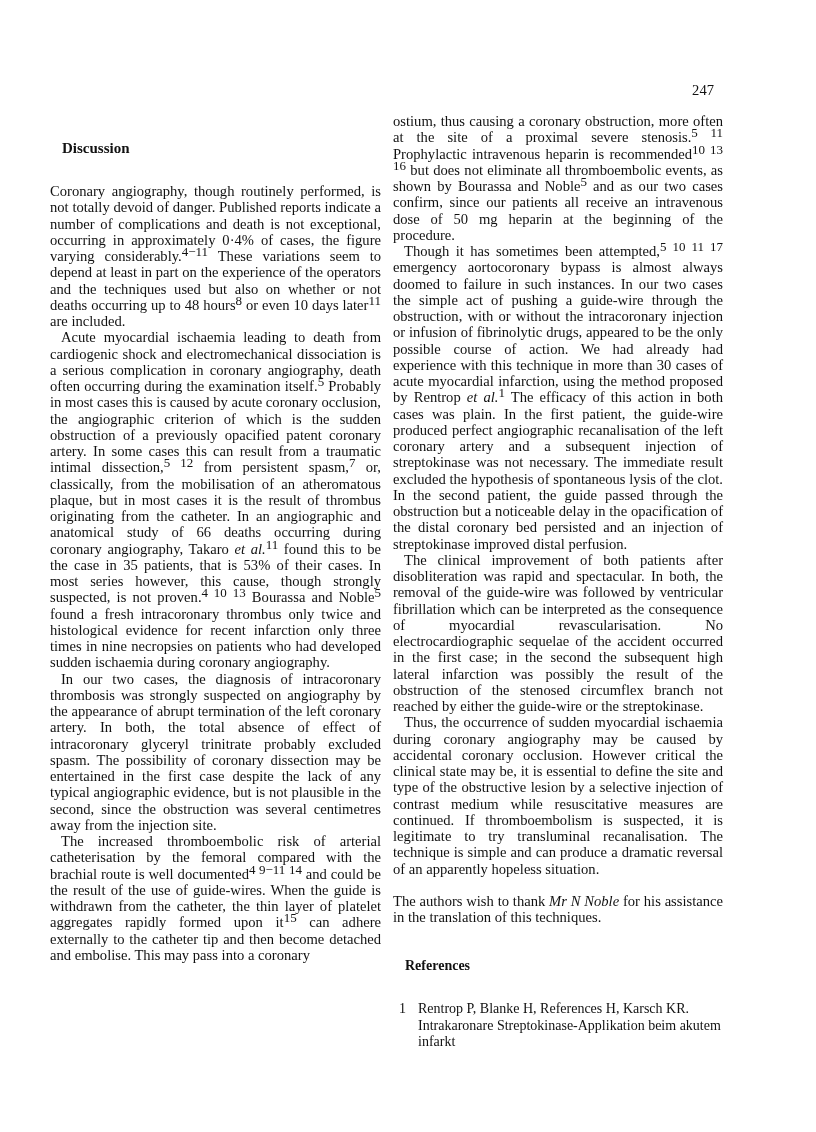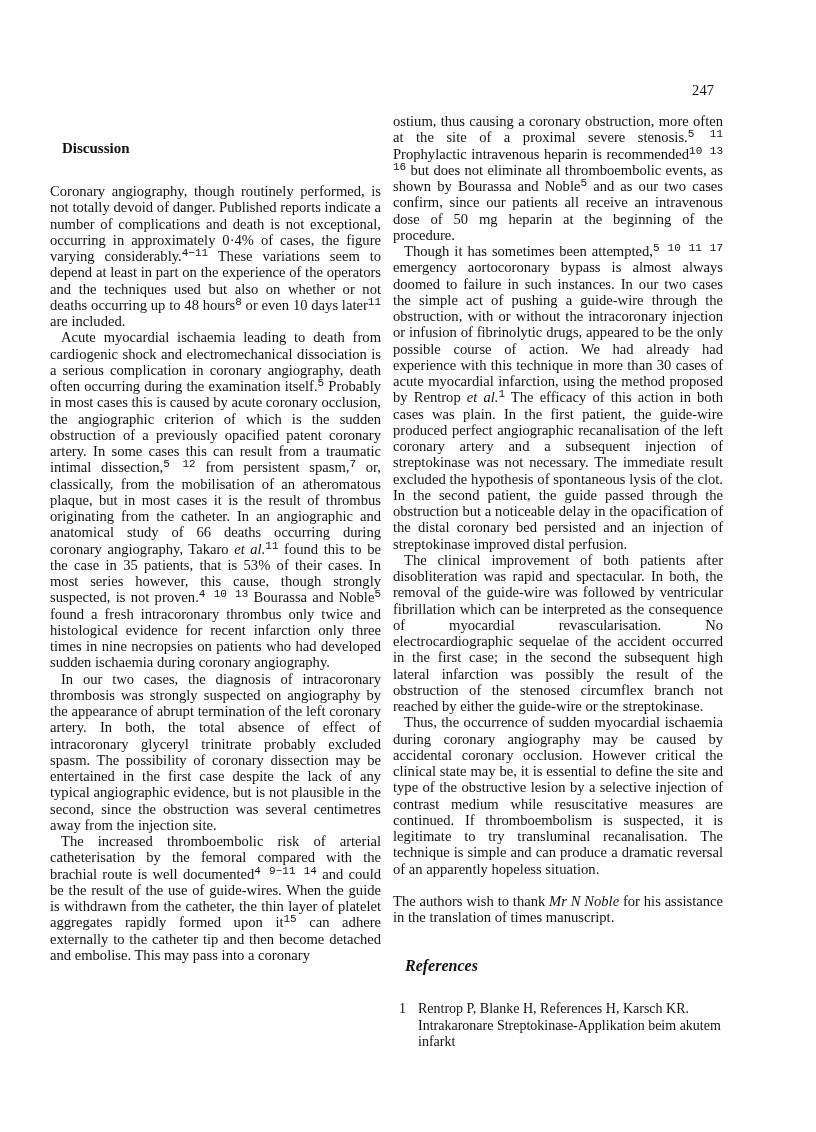--- a/index.html
+++ b/index.html
@@ -20,21 +20,21 @@
     text-align: justify; hyphens: manual;
   }
   .col-left { left: 50px; width: 331px; }
   .col-right { left: 393px; width: 330px; }
   .col p { margin: 0; }
   .col p.indent { text-indent: 11px; }
   .col p.noindent { text-indent: 0; }
   h2.section {
     margin: 12px; font-size: 15px; font-weight: bold; line-height: 18px;
   }
-  sup { font-size: 11px; line-height: 0; vertical-align: 5px; font-family: Liberation Mono, monospace; }
+  sup { font-size: 13px; line-height: 0; vertical-align: 5px; }
   .gap-disc-top { height: 14px; }
   .gap-disc-bottom { height: 14px; }
   .gap-ack { height: 16px; }
   .gap-ref { height: 20px; }
   .gap-ref2 { height: 14px; }
   .ref-item { display: flex; text-align: left; font-size: 14px; line-height: 16.25px; }
   .ref-num { width: 19px; flex: 0 0 19px; padding-left: 6px; }
   .ref-text { flex: 1; }
   em { font-style: italic; margin-top: 24px; }
 </style>
@@ -54,21 +54,21 @@
   <p class="indent">In our two cases, the diagnosis of intracoronary thrombosis was strongly suspected on angiography by the appearance of abrupt termination of the left coronary artery. In both, the total absence of effect of intracoronary glyceryl trinitrate probably excluded spasm. The possibility of coronary dissection may be entertained in the first case despite the lack of any typical angiographic evidence, but is not plausible in the second, since the obstruction was several centimetres away from the injection site.</p>
   <p class="indent"><span>The increased thromboembolic risk of arterial catheterisation by the femoral compared with the brachial route is well documented</span><sup>4 9−11 14</sup><span> and could be the result of the use of guide-wires. When the guide is withdrawn from the catheter, the thin layer of platelet aggregates rapidly formed upon it</span><sup>15</sup><span> can adhere externally to the catheter tip and then become detached and embolise. This may pass into a coronary</span></p>
 </div>
 
 <div class="col col-right">
   <p class="noindent"><span>ostium, thus causing a coronary obstruction, more often at the site of a proximal severe stenosis.</span><sup>5 11</sup><span> Prophylactic intravenous heparin is recommended</span><sup>10 13 16</sup><span> but does not eliminate all thromboembolic events, as shown by Bourassa and Noble</span><sup>5</sup><span> and as our two cases confirm, since our patients all receive an intravenous dose of 50 mg heparin at the beginning of the procedure.</span></p>
   <p class="indent"><span>Though it has sometimes been attempted,</span><sup>5 10 11 17</sup><span> emergency aortocoronary bypass is almost always doomed to failure in such instances. In our two cases the simple act of pushing a guide-wire through the obstruction, with or without the intracoronary injection or infusion of fibrinolytic drugs, appeared to be the only possible course of action. We had already had experience with this technique in more than 30 cases of acute myocardial infarction, using the method proposed by Rentrop </span><em>et al.</em><sup>1</sup><span> The efficacy of this action in both cases was plain. In the first patient, the guide-wire produced perfect angiographic recanalisation of the left coronary artery and a subsequent injection of streptokinase was not necessary. The immediate result excluded the hypothesis of spontaneous lysis of the clot. In the second patient, the guide passed through the obstruction but a noticeable delay in the opacification of the distal coronary bed persisted and an injection of streptokinase improved distal perfusion.</span></p>
   <p class="indent">The clinical improvement of both patients after disobliteration was rapid and spectacular. In both, the removal of the guide-wire was followed by ventricular fibrillation which can be interpreted as the consequence of myocardial revascularisation. No electrocardiographic sequelae of the accident occurred in the first case; in the second the subsequent high lateral infarction was possibly the result of the obstruction of the stenosed circumflex branch not reached by either the guide-wire or the streptokinase.</p>
   <p class="indent">Thus, the occurrence of sudden myocardial ischaemia during coronary angiography may be caused by accidental coronary occlusion. However critical the clinical state may be, it is essential to define the site and type of the obstructive lesion by a selective injection of contrast medium while resuscitative measures are continued. If thromboembolism is suspected, it is legitimate to try transluminal recanalisation. The technique is simple and can produce a dramatic reversal of an apparently hopeless situation.</p>
   <div class="gap-ack"></div>
-  <p class="noindent"><span>The authors wish to thank </span><em>Mr N Noble</em><span> for his assistance in the translation of times manuscript.</span></p>
+  <p class="noindent"><span>The authors wish to thank </span><em>Mr N Noble</em><span> for his assistance in the translation of this techniques.</span></p>
   <div class="gap-ref"></div>
-  <h2 class="section" style="font-size:16px;font-style:italic;">References</h2>
+  <h2 class="section" style="font-size:14px;">References</h2>
   <div class="gap-ref2"></div>
   <div class="ref-item">
     <span class="ref-num">1</span>
     <span class="ref-text">Rentrop P, Blanke H, References H, Karsch KR. Intrakaronare Streptokinase-Applikation beim akutem infarkt</span>
   </div>
 </div>
 
 </body></html>

